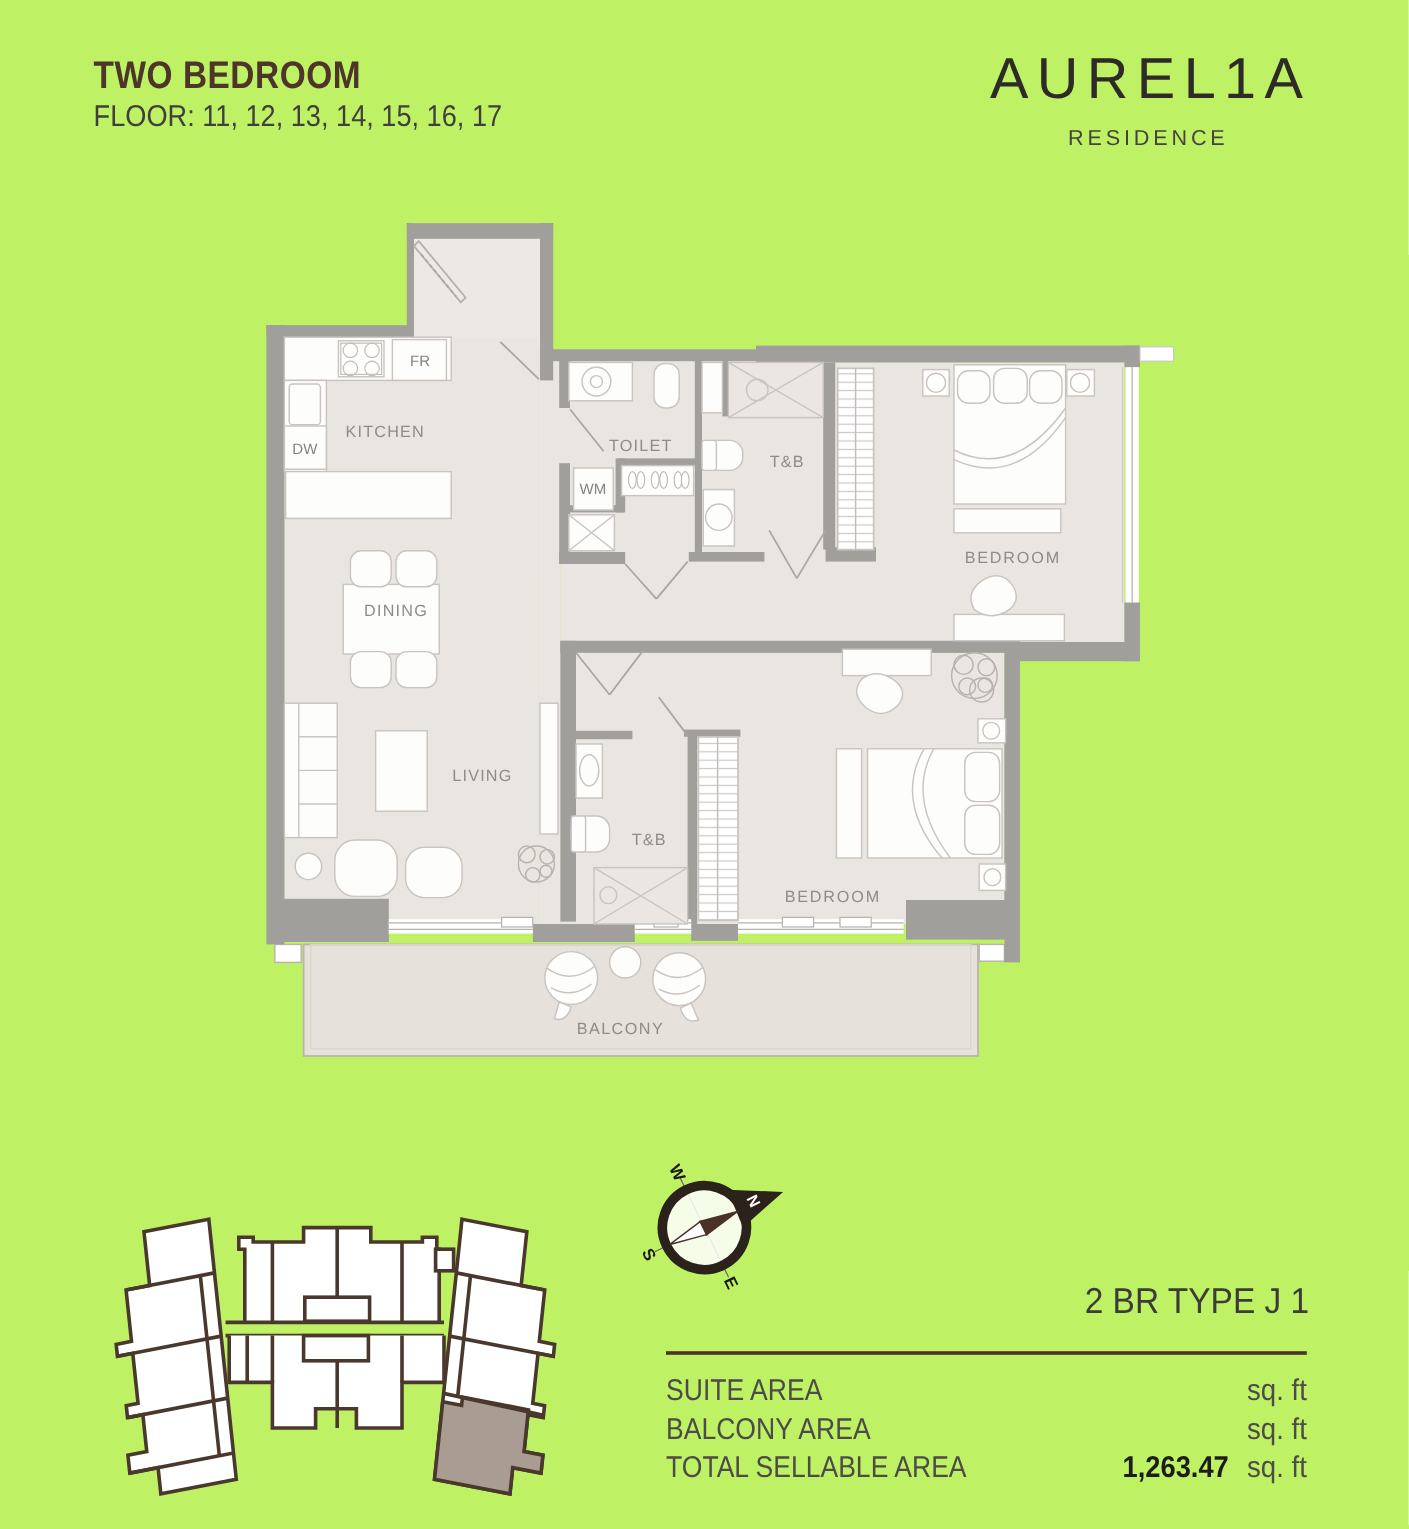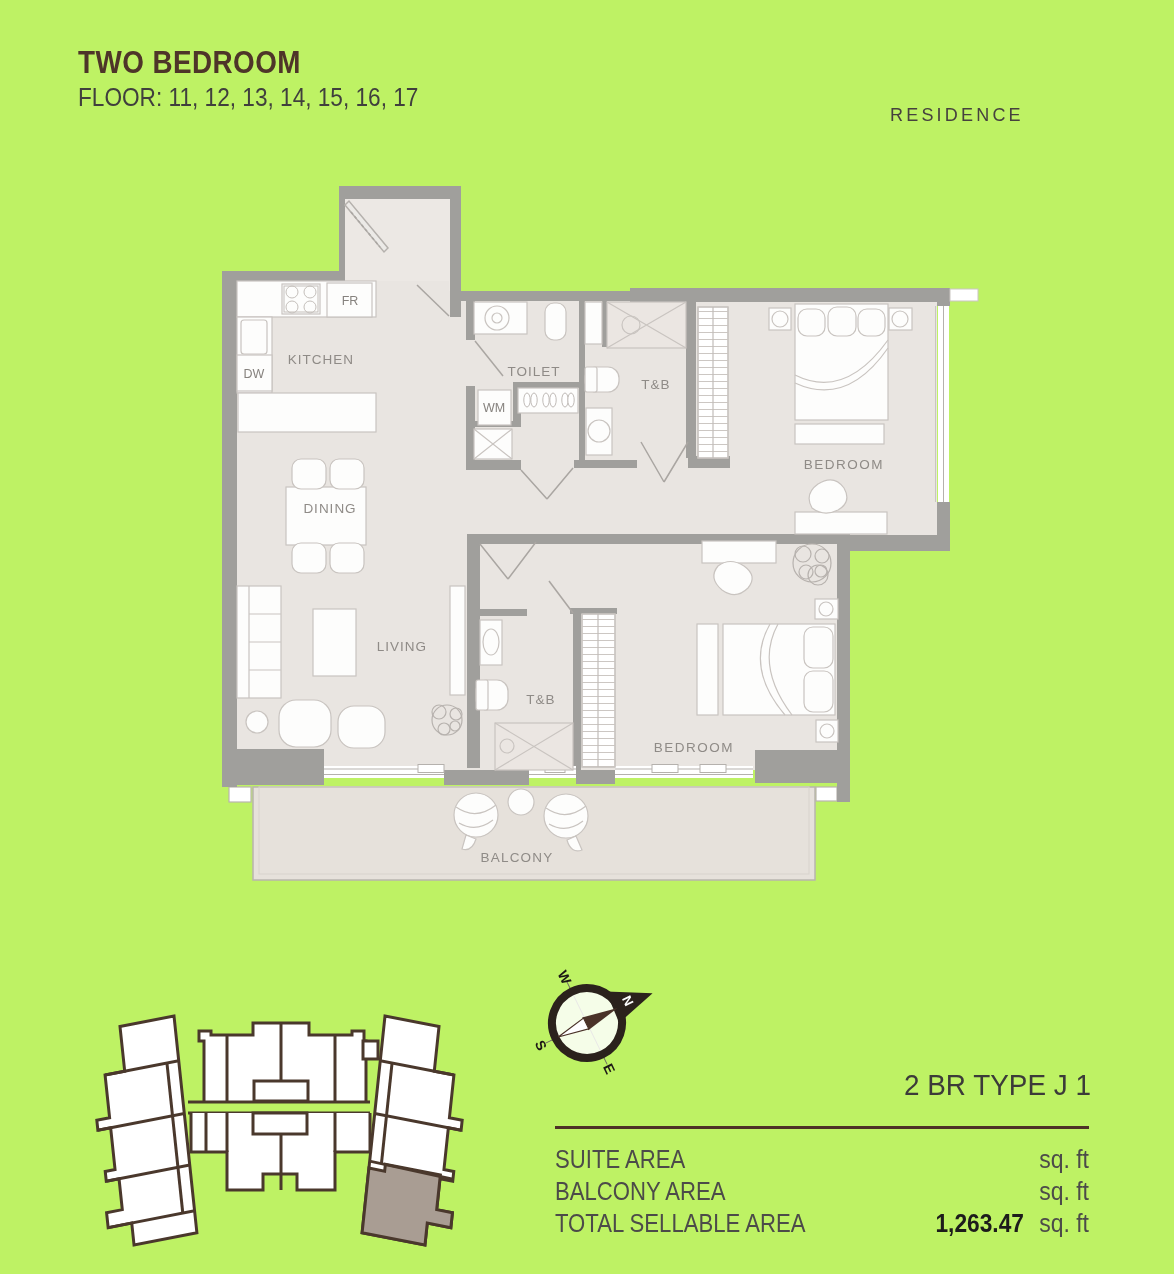--- a/index.html
+++ b/index.html
@@ -4,20 +4,21 @@
 <style>
 html,body{margin:0;padding:0;background:#ffffff;font-family:"Liberation Sans",sans-serif;}
 #page{position:relative;width:1174px;height:1274px;background:#bef264;overflow:hidden;}
 .abs{position:absolute;}
 </style>
 </head>
 <body>
 <div id="page">
   <div class="abs" style="left:78px;top:44px;font-size:32px;font-weight:bold;color:#4e3529;letter-spacing:0.5px;transform:scaleX(0.87);transform-origin:left top;">TWO BEDROOM</div>
   <div class="abs" style="left:78px;top:83px;font-size:25px;color:#403f3d;transform:scaleX(0.905);transform-origin:left top;">FLOOR: 11, 12, 13, 14, 15, 16, 17</div>
+  <div class="abs" style="left:825px;top:39px;font-size:48px;color:#2e2a27;letter-spacing:7px;">AUREL1A</div>
   <div class="abs" style="left:890px;top:105px;font-size:18px;color:#46413e;letter-spacing:3.2px;">RESIDENCE</div>
 
   <div class="abs" style="left:555px;top:1068px;width:536px;text-align:right;font-size:30px;color:#3c3b39;transform:scaleX(0.93);transform-origin:right top;">2 BR TYPE J 1</div>
   <div class="abs" style="left:555px;top:1126px;width:534px;height:3px;background:#4e3227;"></div>
   <div class="abs" style="left:555px;top:1145px;font-size:25px;color:#4c4b49;transform:scaleX(0.885);transform-origin:left top;">SUITE AREA</div>
   <div class="abs" style="left:555px;top:1177px;font-size:25px;color:#4c4b49;transform:scaleX(0.885);transform-origin:left top;">BALCONY AREA</div>
   <div class="abs" style="left:555px;top:1209px;font-size:25px;color:#4c4b49;transform:scaleX(0.885);transform-origin:left top;">TOTAL SELLABLE AREA</div>
   <div class="abs" style="left:855px;top:1145px;width:234px;text-align:right;font-size:25px;color:#4c4b49;transform:scaleX(0.92);transform-origin:right top;">sq. ft</div>
   <div class="abs" style="left:855px;top:1177px;width:234px;text-align:right;font-size:25px;color:#4c4b49;transform:scaleX(0.92);transform-origin:right top;">sq. ft</div>
   <div class="abs" style="left:700px;top:1209px;width:324px;text-align:right;font-size:25px;color:#1d1c1b;font-weight:bold;transform:scaleX(0.91);transform-origin:right top;">1,263.47</div>

